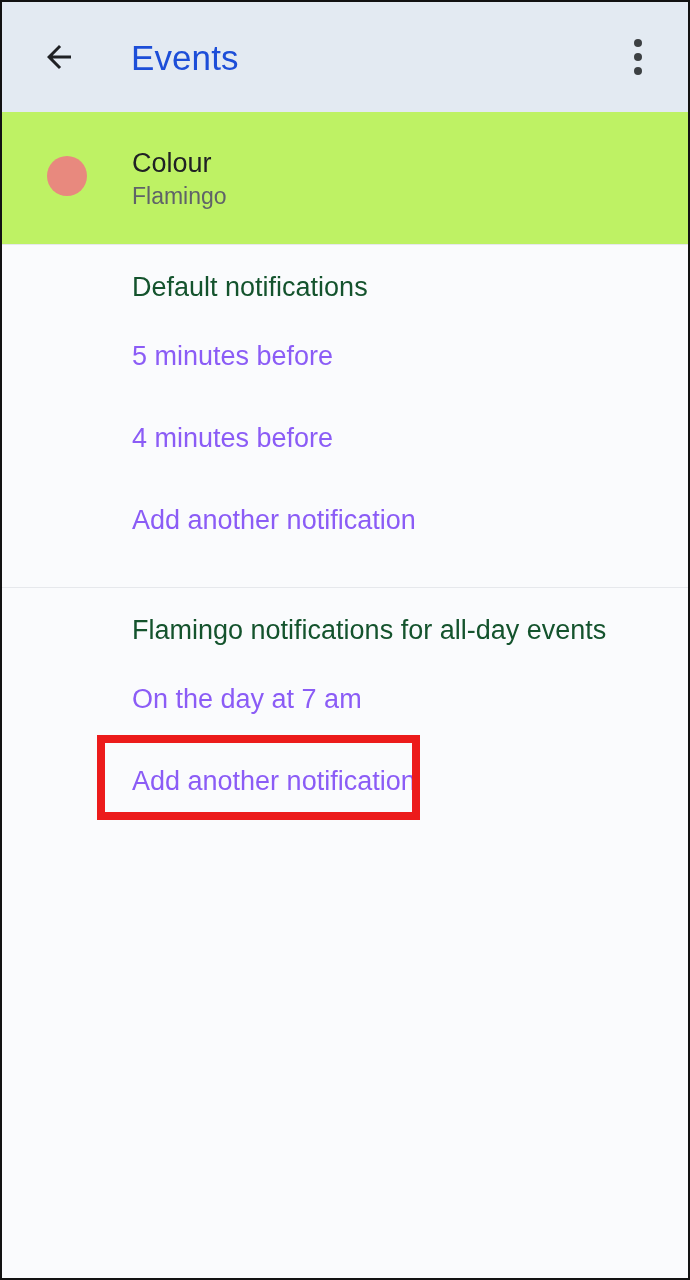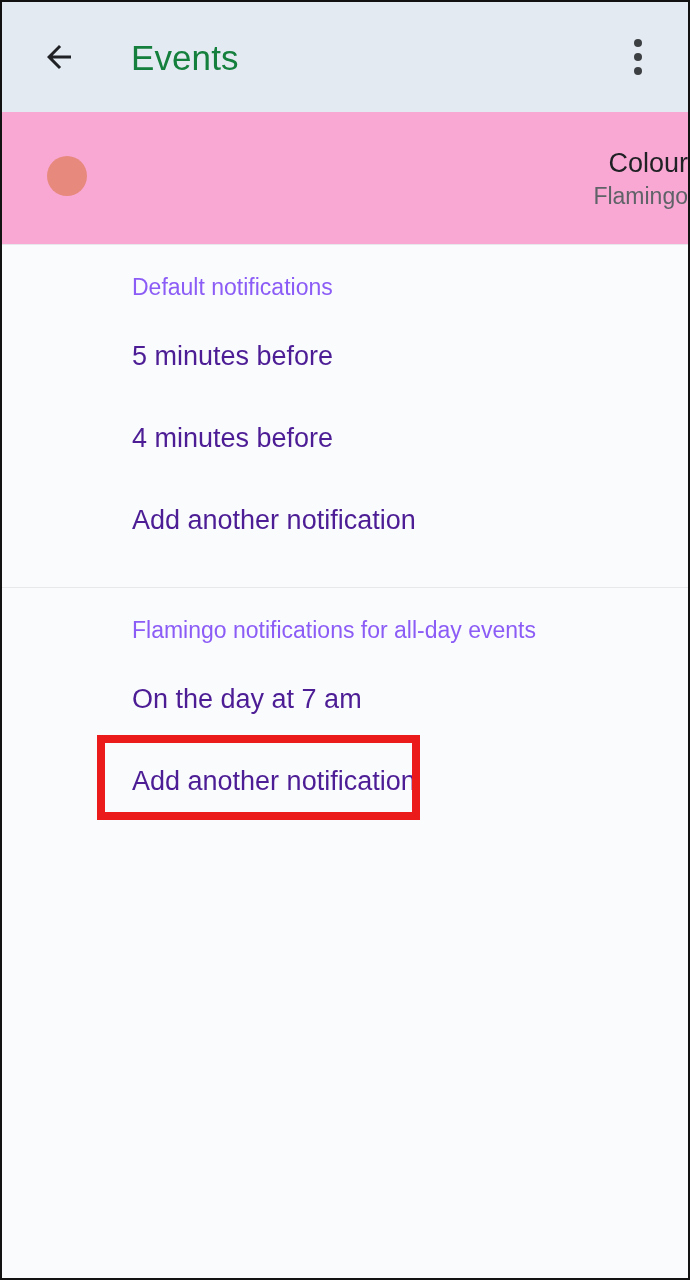--- a/index.html
+++ b/index.html
@@ -40,21 +40,21 @@
     height: 54px;
     display: flex;
     align-items: center;
     justify-content: center;
     flex: 0 0 auto;
   }
   .appbar-title {
     margin-left: 45px;
     font-size: 35px;
     line-height: 1;
-    color: #15803d;
+    color: #1d4ed8;
     letter-spacing: 0.1px;
     font-weight: 400;
     flex: 1 1 auto;
   }
   .overflow-btn {
     width: 48px;
     height: 56px;
     display: flex;
     flex-direction: column;
     align-items: center;
@@ -87,22 +87,21 @@
     height: 1px;
     background: #e6e8ec;
     width: 100%;
   }
 
   
   .colour-row {
     display: flex;
     align-items: flex-start;
     padding: 34px 0 32px 0;
-    background: #f9a8d4;
-    text-align: right;
+    background: #bef264;
   }
   .swatch-wrap {
     width: 130px;
     display: flex;
     justify-content: center;
     padding-top: 10px;
     flex: 0 0 auto;
   }
   .swatch {
     width: 40px;
@@ -123,30 +122,30 @@
     line-height: 32px;
     color: #5f6368;
   }
 
   
   .group {
     padding: 28px 0 26px 0;
     background: #fafbfd;
   }
   .group-header {
-    font-size: 23px;
+    font-size: 27px;
     line-height: 28px;
-    color: #8b5cf6;
+    color: #14532d;
     padding: 0 0 0 130px;
     font-weight: 400;
   }
   .list-item {
     font-size: 27px;
     line-height: 34px;
-    color: #4c1d95;
+    color: #8b5cf6;
     padding: 24px 0 24px 130px;
     position: relative;
   }
   .list-item.first-after-header {
     padding-top: 38px;
   }
 
   
   .annotation-box {
     position: absolute;

